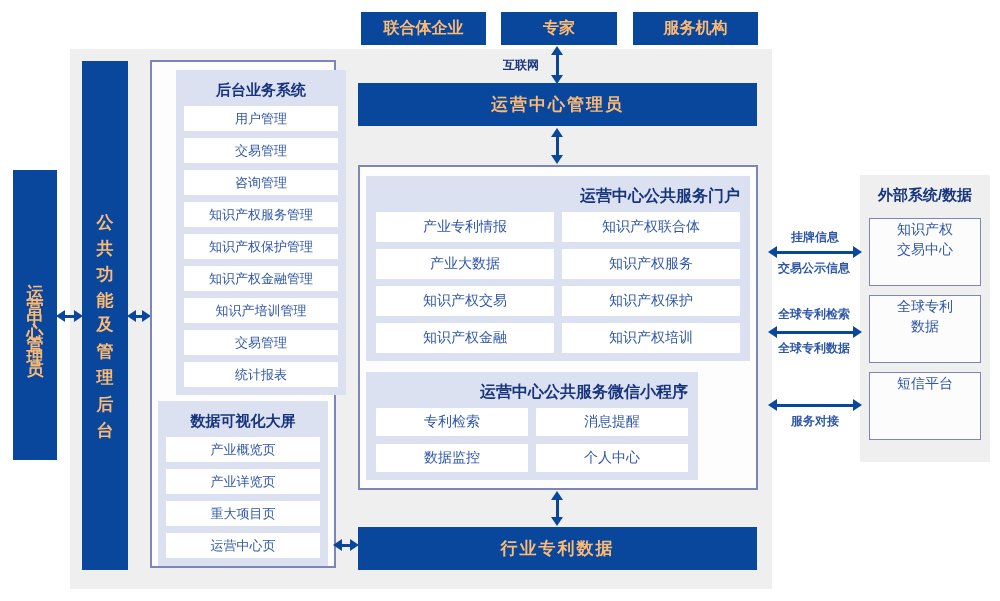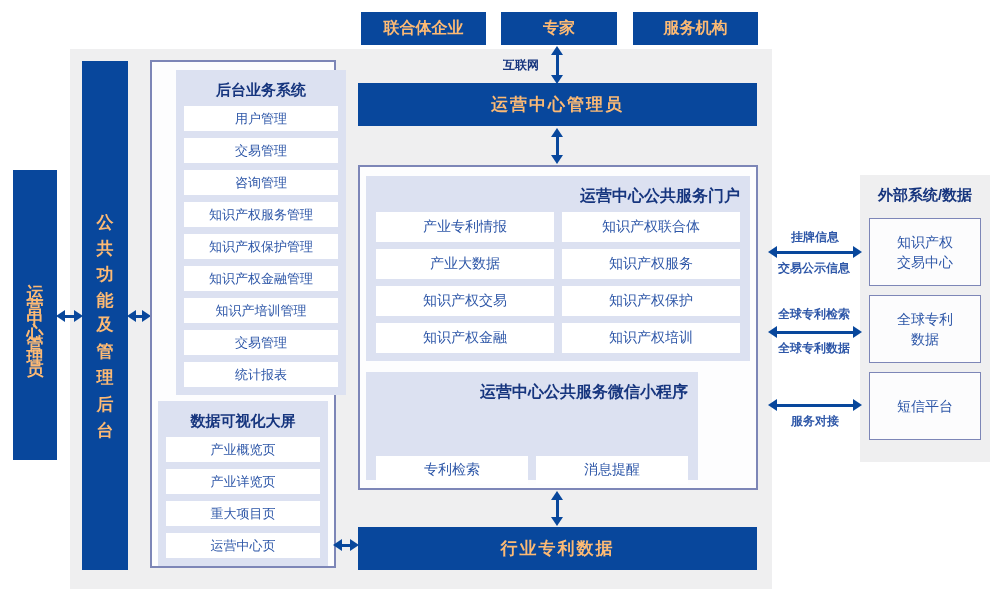--- a/index.html
+++ b/index.html
@@ -34,26 +34,26 @@
   .sec { position: absolute; background: var(--lavender); padding: 8px; }
   .sec-title { color: var(--navy); font-weight: bold; font-size: 15px; text-align: center;
                height: 24px; line-height: 24px; margin-bottom: 4px; }
   .sec-title-lg { font-size: 16px; text-align: right; }
   .list { display: flex; flex-direction: column; gap: 7px; }
   .item { background: #ffffff; color: var(--item-blue); font-size: 13px; height: 25px;
           display: flex; align-items: center; justify-content: center; }
   .grid2 { display: grid; grid-template-columns: 1fr 1fr; column-gap: 8px; row-gap: 7px; }
   .grid2 .item { height: 30px; font-size: 14px; }
   .grid2.mini { row-gap: 8px; }
-  .grid2.mini .item { height: 28px; margin-top: 48px; }
+  .grid2.mini .item { height: 28px; }
   .sec-portal { padding: 8px 10px; }
 
   .ext-title { color: var(--navy); font-weight: bold; font-size: 15px; text-align: center; height: 20px; line-height: 20px; margin-bottom: 13px; }
   .ext-box { background: var(--ext-box-bg); border: 1px solid var(--panel-border); height: 68px; margin-bottom: 9px;
-             display: flex; flex-direction: column; align-items: center; justify-content: center;
+             display: flex; flex-direction: column; align-items: center; 
              color: var(--item-blue); font-size: 14px; line-height: 1.45; }
 
   .link-label { position: absolute; color: var(--item-blue); font-size: 12px; font-weight: bold; text-align: center; }
 
   
   .harrow { position: absolute; }
   .harrow .shaft { position: absolute; left: 8px; right: 8px; top: 50%; margin-top: -1.5px; height: 3px; background: var(--primary); }
   .harrow .head-l { position: absolute; left: 0; top: 50%; margin-top: -6px; width: 0; height: 0;
                     border-top: 6px solid transparent; border-bottom: 6px solid transparent; border-right: 9px solid var(--primary); }
   .harrow .head-r { position: absolute; right: 0; top: 50%; margin-top: -6px; width: 0; height: 0;

